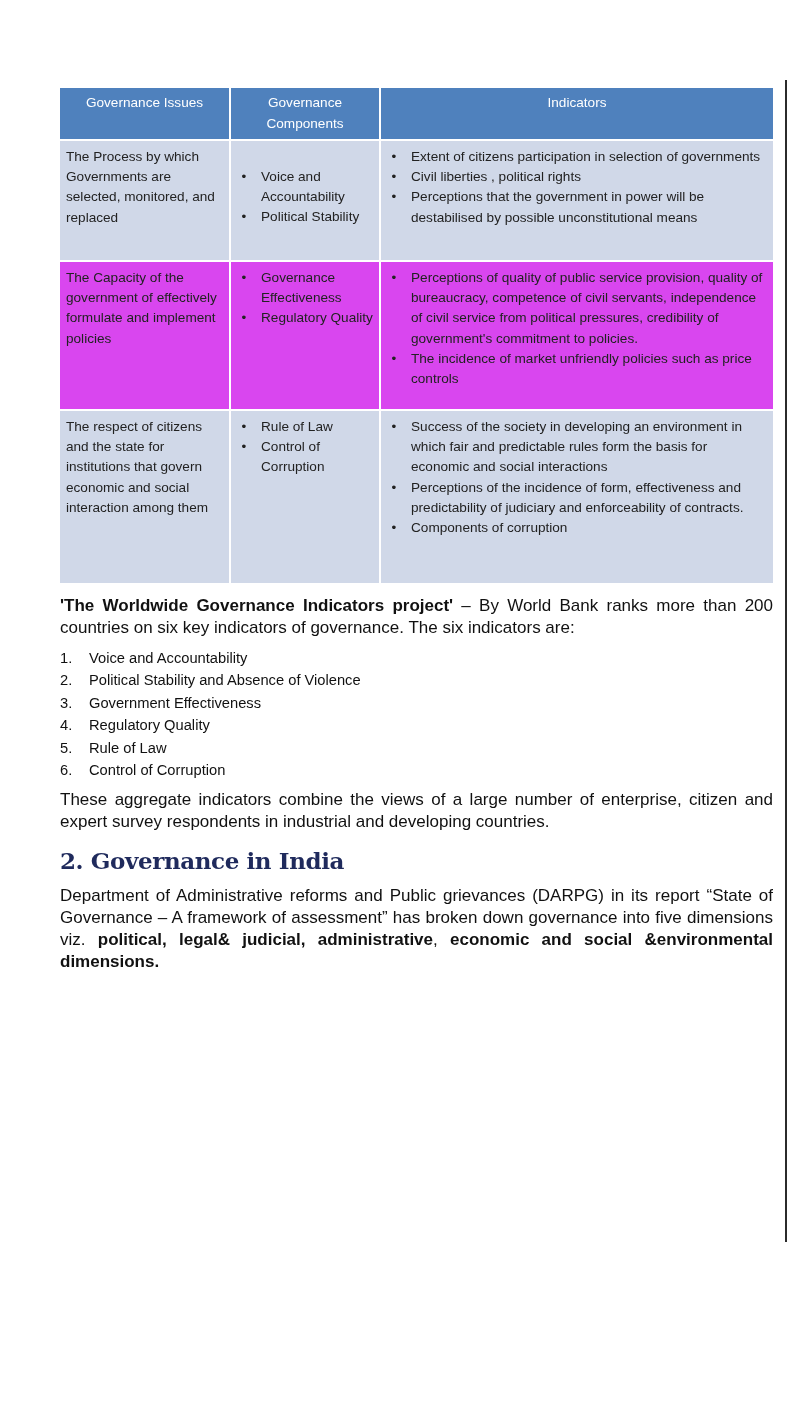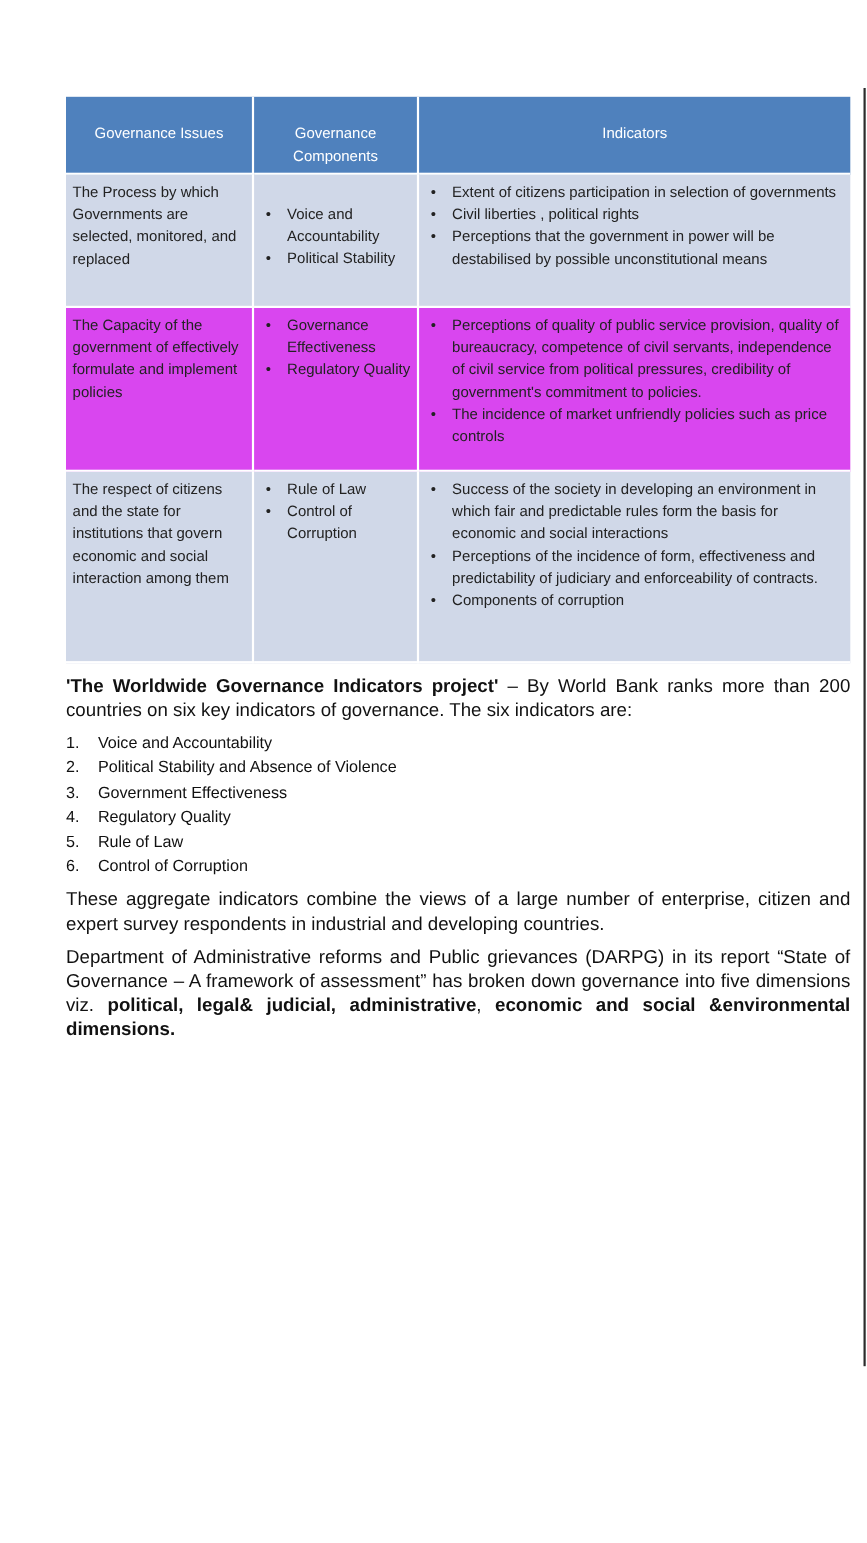--- a/index.html
+++ b/index.html
@@ -29,21 +29,21 @@
       font-size: 13.6px;
       line-height: 20.2px;
       color: #222;
     }
     table.gov th {
       background: #4f81bd;
       color: #ffffff;
       font-weight: normal;
       text-align: center;
       vertical-align: top;
-      padding: 23px 6px 4px 6px;
+      padding: 5px 6px 4px 6px;
       height: 42px;
       border-right: 2px solid #ffffff;
       border-bottom: 2px solid #ffffff;
       font-size: 13.6px;
       line-height: 20.5px;
     }
     table.gov th:last-child { border-right: none; }
     table.gov td {
       vertical-align: top;
       padding: 6px 4px 8px 6px;
@@ -204,16 +204,17 @@
         <span>Rule of Law</span>
       </li>
     <li>
         <span class="num">6.</span>
         <span>Control of Corruption</span>
       </li>
   </ol>
 
   <p class="body agg">These aggregate indicators combine the views of a large number of enterprise, citizen and expert survey respondents in industrial and developing countries.</p>
 
+  <h1 class="sec">2. Governance in India</h1>
 
   <p class="body darpg"><span>Department of Administrative reforms and Public grievances (DARPG) in its report “State of Governance – A framework of assessment” has broken down governance into five dimensions viz. </span><b>political, legal&amp; judicial, administrative</b><span>, </span><b>economic and social &amp;environmental dimensions.</b></p>
 
 </div>
 
 </body></html>

